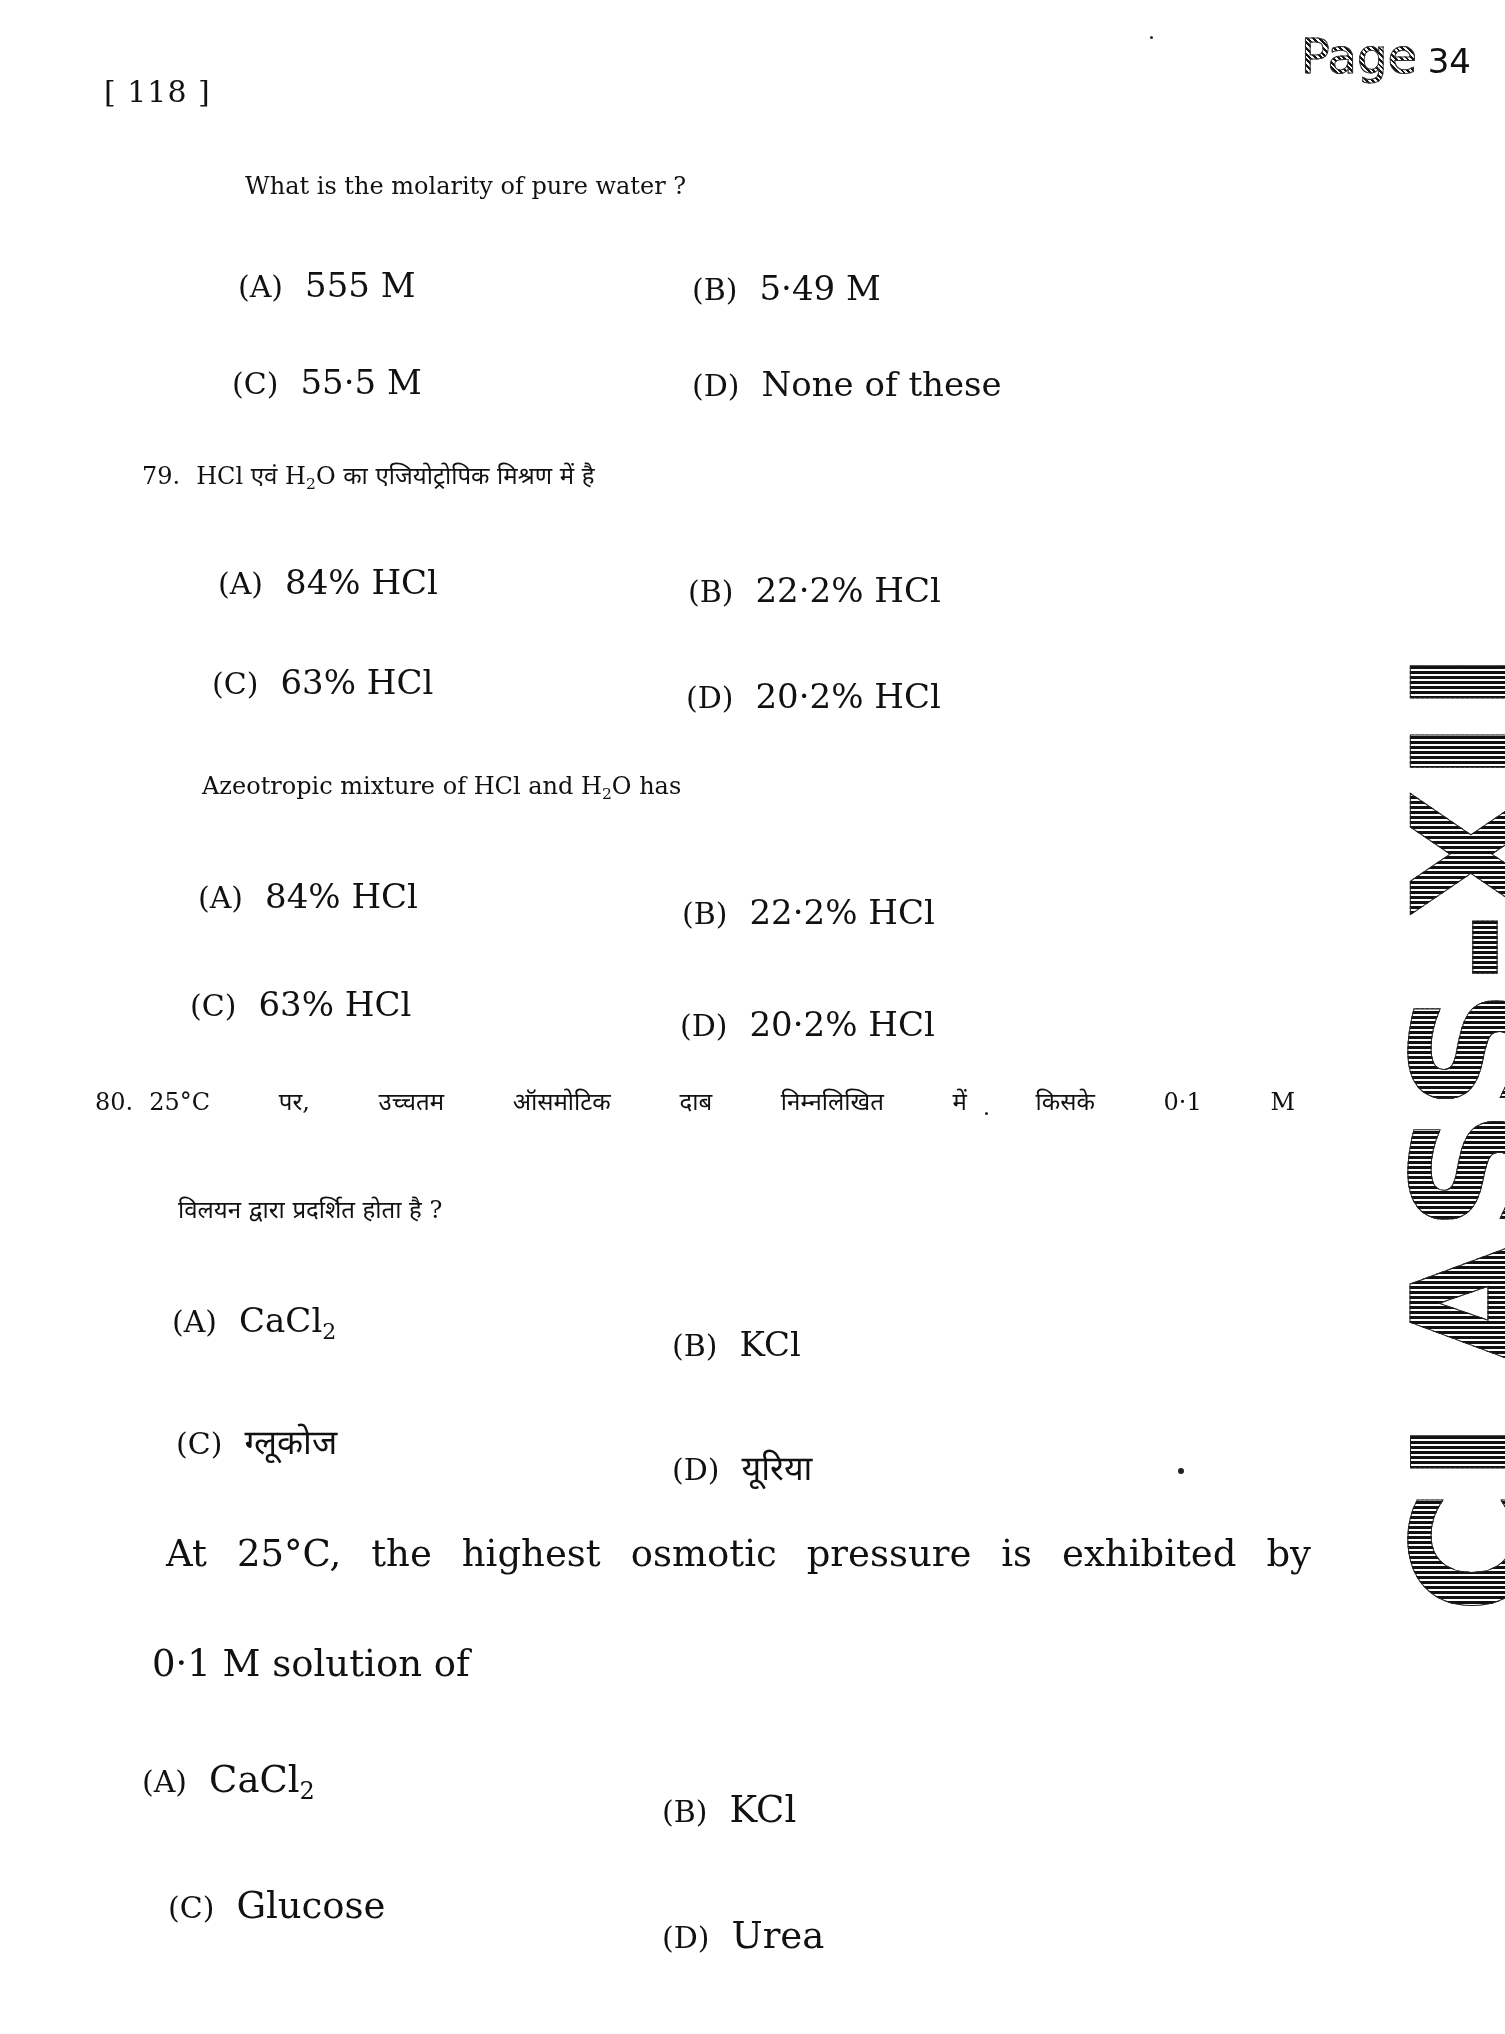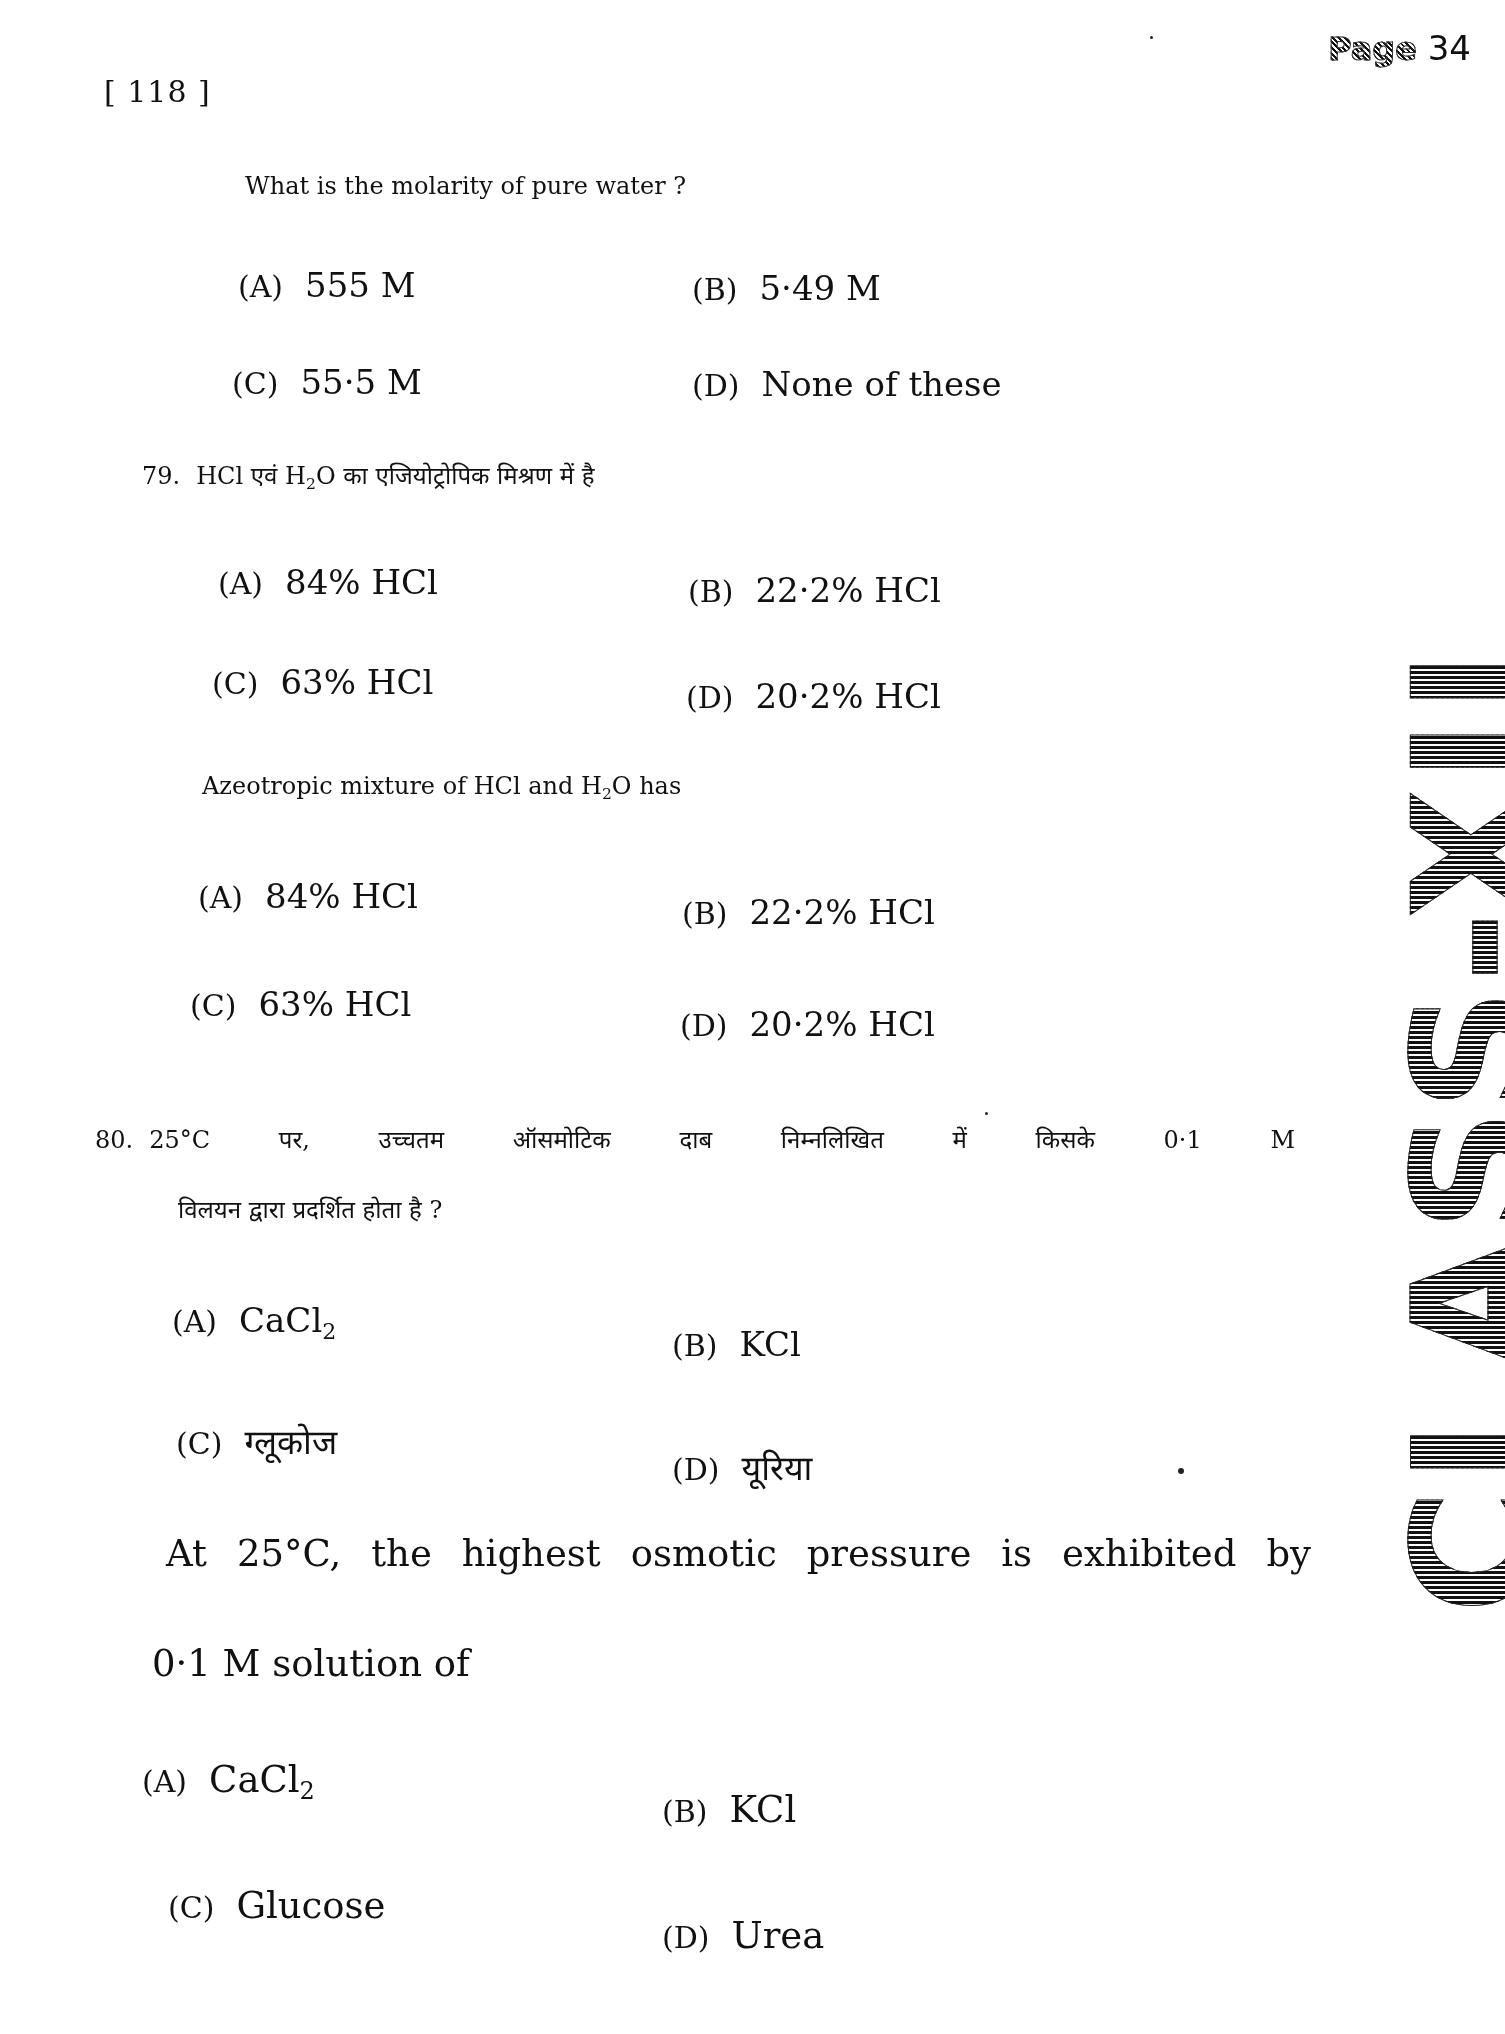--- a/index.html
+++ b/index.html
@@ -5,21 +5,21 @@
     html, body { margin: 0; padding: 0; }
     body {
       width: 1505px; height: 2034px; position: relative; overflow: hidden;
       background: #ffffff; color: #111;
       font-family: "DejaVu Serif", "Liberation Serif", serif;
     }
     .abs { position: absolute; white-space: nowrap; }
     .pageno { left: 104px; top: 74px; font-size: 30px; letter-spacing: 1px; }
     .pagelabel { right: 34px; top: 28px; font-size: 34px; font-family: "DejaVu Sans", sans-serif; }
     .pagelabel .pg {
-      font-weight: bold; font-size: 32px; color: transparent;
+      font-weight: normal; font-size: 48px; color: transparent;
       background: repeating-linear-gradient(45deg, #111 0 2px, #fff 2px 4px);
       -webkit-background-clip: text; background-clip: text;
       -webkit-text-stroke: 1px #333;
     }
     .q { font-size: 24px; }
     .opt { font-size: 34px; }
     .opt .lbl { display: inline-block; margin-right: 22px; font-size: 30px; }
     .qnum { margin-right: 16px; }
     sub { font-size: 0.65em; vertical-align: -0.3em; }
     .watermark {
@@ -59,21 +59,21 @@
 <div class="abs opt" style="left:686px; top:676px;"><span class="lbl">(D)</span><span>20·2% HCl</span></div>
 
 <div class="abs q" style="left:202px; top:772px;">
   <span>Azeotropic mixture of HCl and H</span><sub>2</sub><span>O has</span>
 </div>
 <div class="abs opt" style="left:198px; top:876px;"><span class="lbl">(A)</span><span>84% HCl</span></div>
 <div class="abs opt" style="left:682px; top:892px;"><span class="lbl">(B)</span><span>22·2% HCl</span></div>
 <div class="abs opt" style="left:190px; top:984px;"><span class="lbl">(C)</span><span>63% HCl</span></div>
 <div class="abs opt" style="left:680px; top:1004px;"><span class="lbl">(D)</span><span>20·2% HCl</span></div>
 
-<div class="abs q" style="left:95px; top:1122px; width:1200px; text-align:justify; text-align-last:justify;">
+<div class="abs q" style="left:95px; top:1084px; width:1200px; text-align:justify; text-align-last:justify;">
   <span class="qnum">80.</span><span>25°C पर, उच्चतम ऑसमोटिक दाब निम्नलिखित में किसके 0·1 M</span>
 </div>
 <div class="abs q" style="left:178px; top:1192px;">विलयन द्वारा प्रदर्शित होता है ?</div>
 <div class="abs opt" style="left:172px; top:1300px;"><span class="lbl">(A)</span><span>CaCl</span><sub>2</sub></div>
 <div class="abs opt" style="left:672px; top:1324px;"><span class="lbl">(B)</span><span>KCl</span></div>
 <div class="abs opt" style="left:176px; top:1418px;"><span class="lbl">(C)</span><span>ग्लूकोज</span></div>
 <div class="abs opt" style="left:672px; top:1444px;"><span class="lbl">(D)</span><span>यूरिया</span></div>
 
 <div class="abs q" style="left:166px; top:1532px; width:1145px; text-align:justify; text-align-last:justify; font-size:37px;">At 25°C, the highest osmotic pressure is exhibited by</div>
 <div class="abs q" style="left:152px; top:1642px; font-size:37px;">0·1 M solution of</div>

